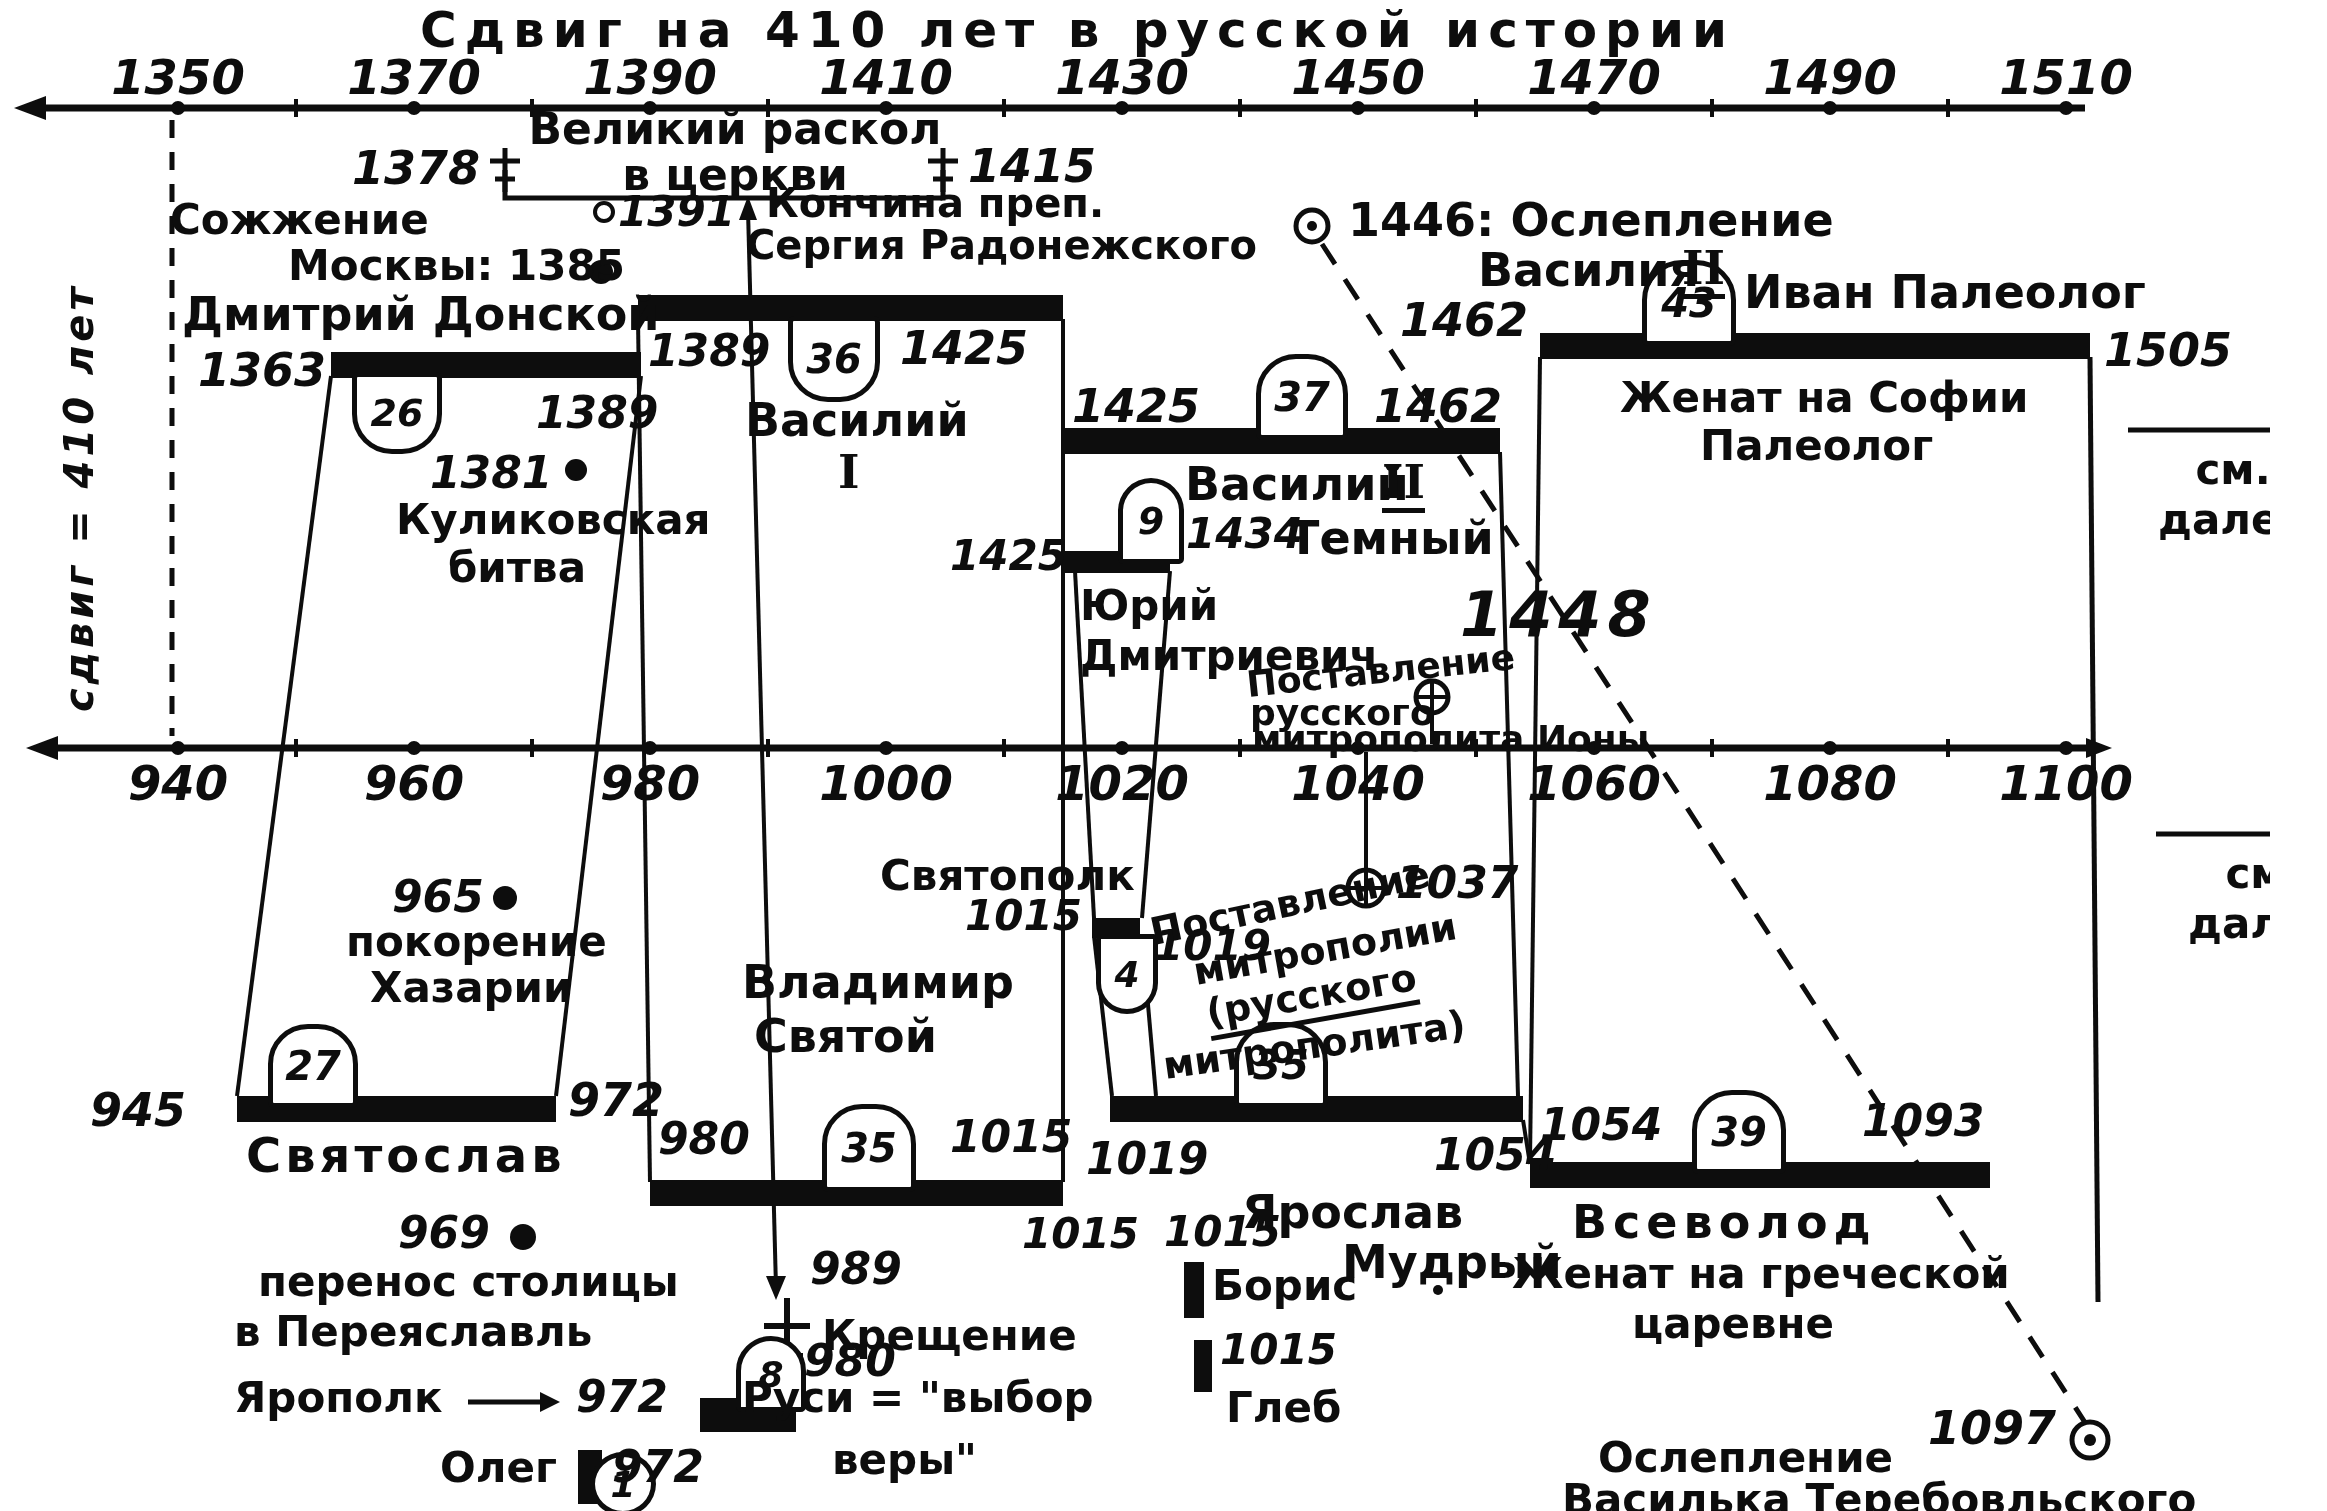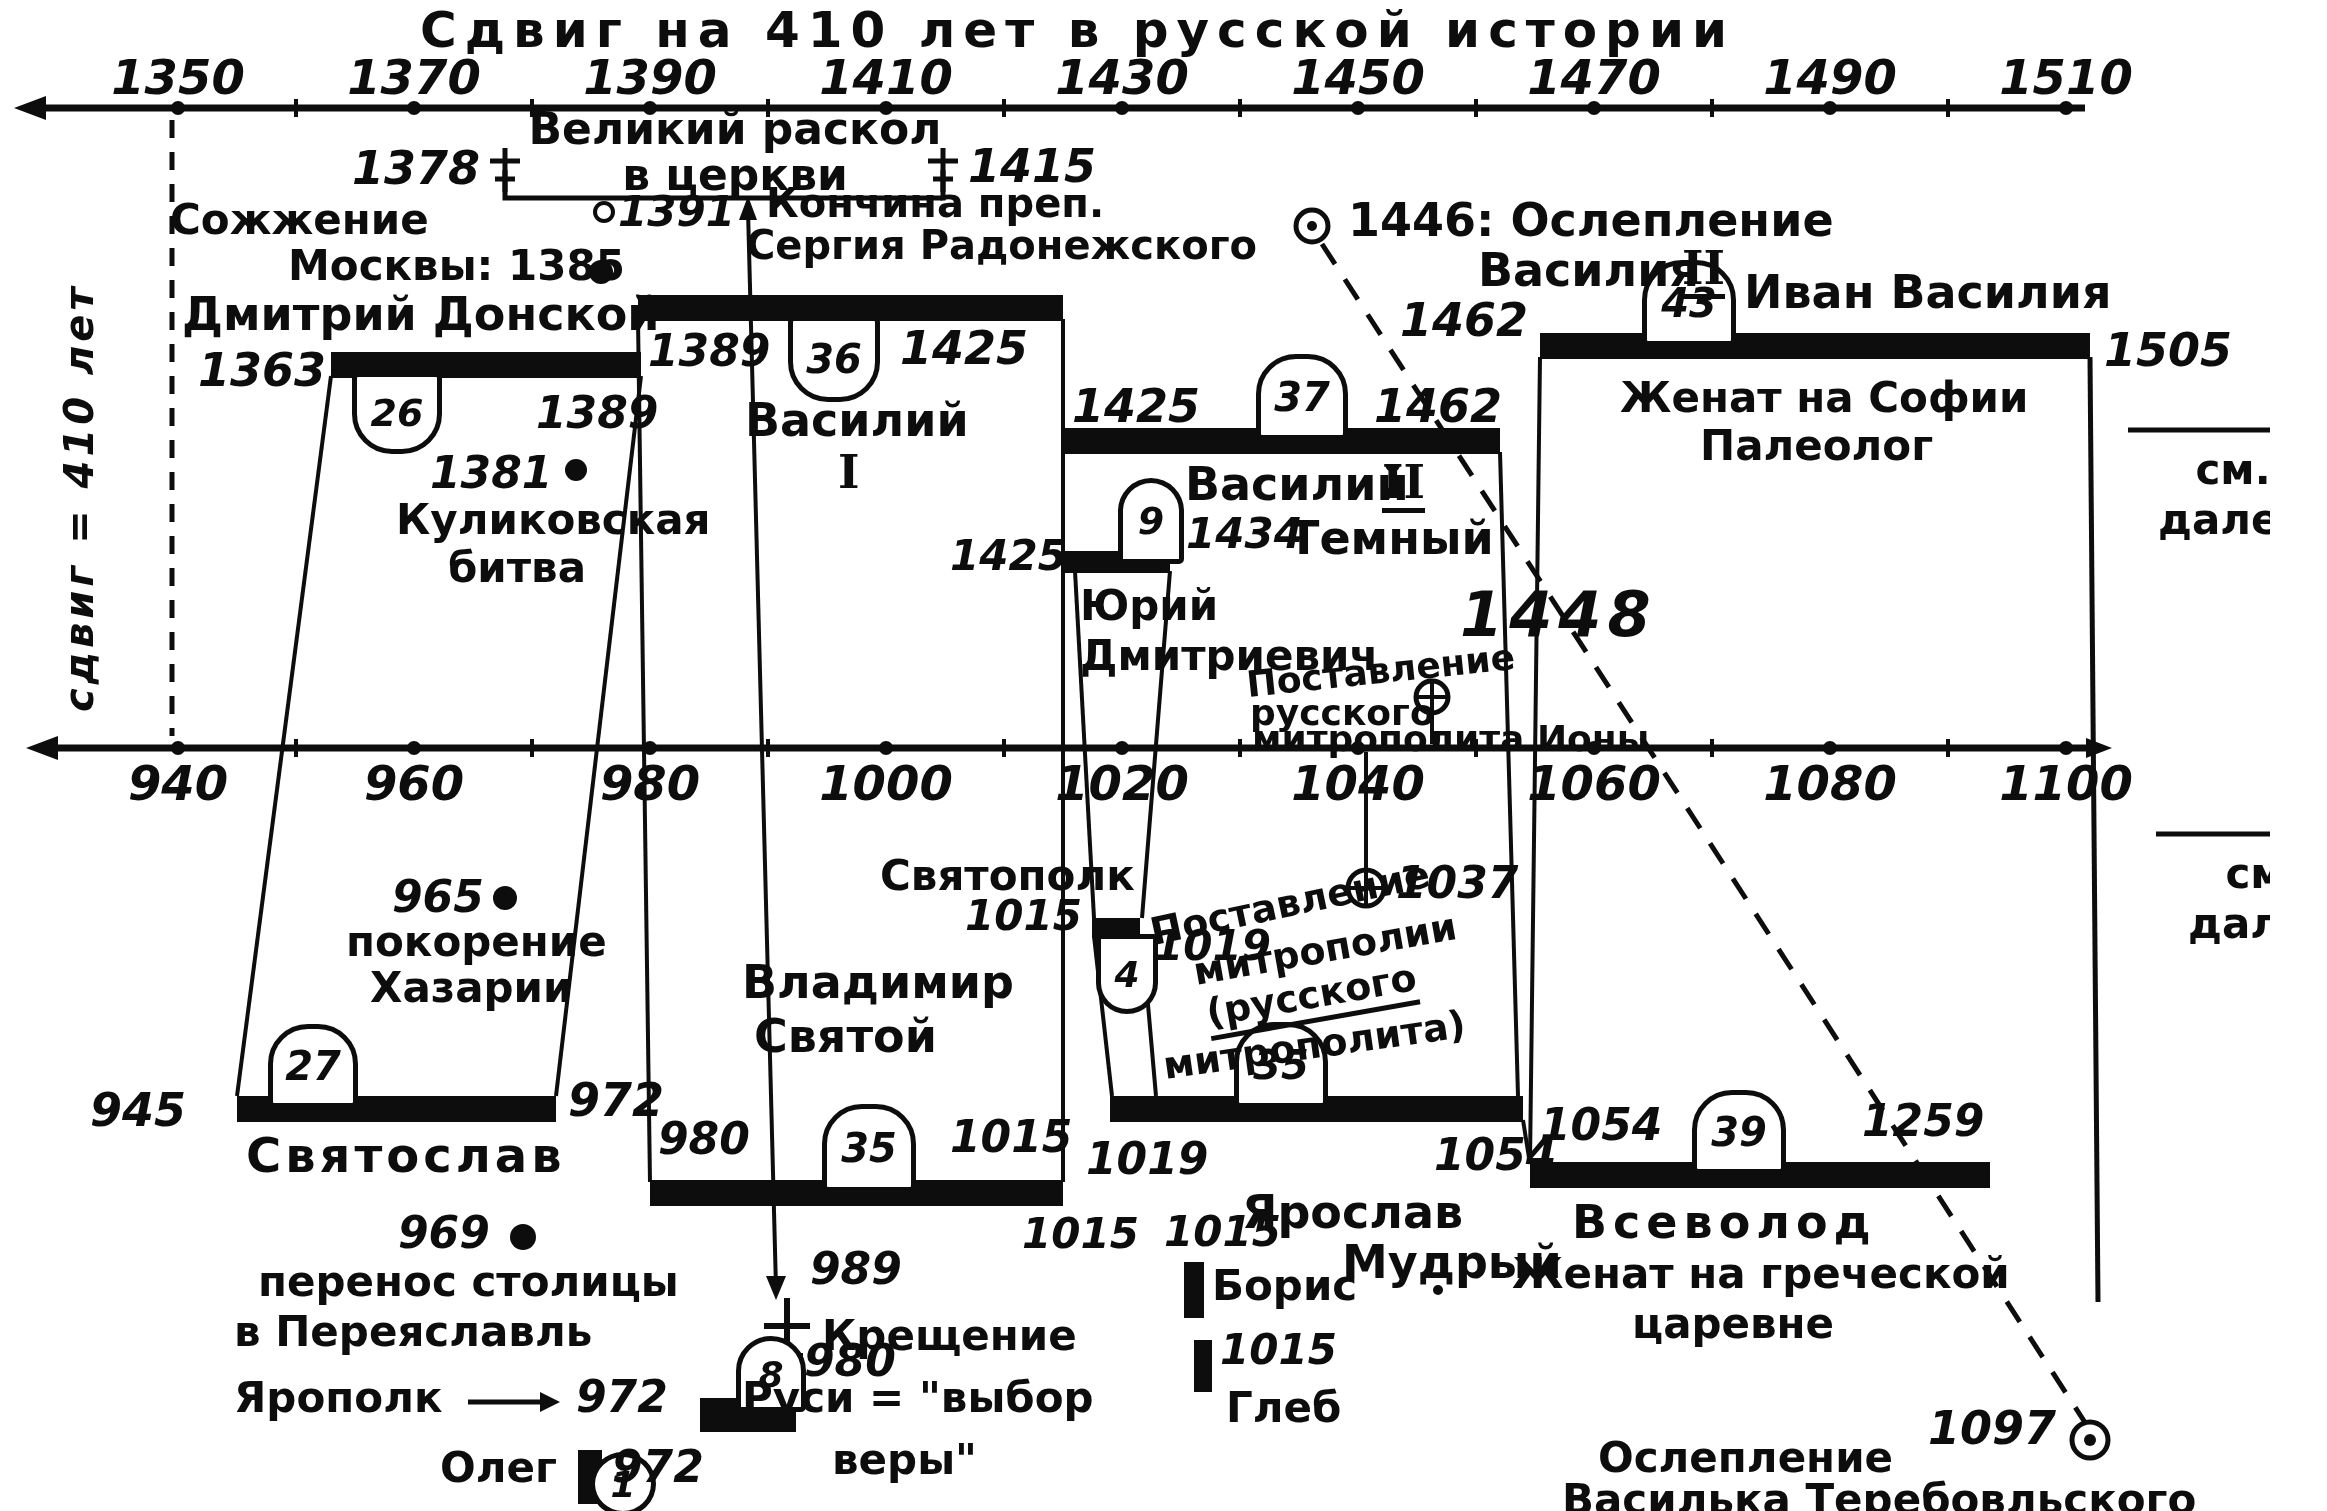--- a/index.html
+++ b/index.html
@@ -211,21 +211,21 @@
 
 <div class="t" style="left:1348px;top:196px;font-size:46px;">1446: Ослепление</div>
 <div class="t" style="left:1478px;top:246px;font-size:46px;">Василия</div>
 <div class="t serif u" style="left:1682px;top:244px;font-size:46px;">II</div>
 
 <div class="t" style="left:1246px;top:652px;font-size:36px;transform:rotate(-6deg);">Поставление</div>
 <div class="t n" style="left:1460px;top:582px;font-size:62px;letter-spacing:6px;">1448</div>
 <div class="t" style="left:1250px;top:694px;font-size:36px;">русского</div>
 <div class="t" style="left:1252px;top:720px;font-size:36px;">митрополита Ионы</div>
 
-<div class="t" style="left:1744px;top:268px;font-size:46px;">Иван Василия</div>
+<div class="t" style="left:1744px;top:268px;font-size:46px;">Иван Палеолог</div>
 <div class="t n" style="left:2104px;top:326px;font-size:46px;">1505</div>
 <div class="t" style="left:1620px;top:376px;font-size:42px;">Женат на Софии</div>
 <div class="t" style="left:1700px;top:424px;font-size:42px;">Палеолог</div>
 
 <div class="t ctr" style="left:2158px;top:448px;width:150px;font-size:42px;">см.</div>
 <div class="t ctr" style="left:2138px;top:498px;width:190px;font-size:42px;">далее</div>
 
 <div class="t n" style="left:90px;top:1086px;font-size:46px;">945</div>
 <div class="t n" style="left:568px;top:1076px;font-size:46px;">972</div>
 <div class="t" style="left:246px;top:1130px;font-size:48px;letter-spacing:4px;">Святослав</div>
@@ -249,21 +249,21 @@
 <div class="t" style="left:1242px;top:1188px;font-size:46px;">Ярослав</div>
 <div class="t" style="left:1302px;top:1238px;font-size:46px;margin-left:40px;">Мудрый</div>
 
 <div class="t n" style="left:1396px;top:860px;font-size:44px;">1037</div>
 <div class="t" style="left:1148px;top:884px;font-size:38px;transform:rotate(-12deg);">Поставление</div>
 <div class="t" style="left:1192px;top:930px;font-size:38px;transform:rotate(-10deg);">митрополии</div>
 <div class="t u" style="left:1206px;top:976px;font-size:38px;transform:rotate(-10deg);">(русского</div>
 <div class="t" style="left:1162px;top:1026px;font-size:38px;transform:rotate(-8deg);">митрополита)</div>
 
 <div class="t n" style="left:1540px;top:1102px;font-size:44px;">1054</div>
-<div class="t n" style="left:1862px;top:1098px;font-size:44px;">1259</div>
+<div class="t n" style="left:1862px;top:1098px;font-size:44px;">1093</div>
 <div class="t" style="left:1572px;top:1198px;font-size:46px;letter-spacing:6px;">Всеволод</div>
 <div class="t" style="left:1512px;top:1252px;font-size:42px;">Женат на греческой</div>
 <div class="t" style="left:1632px;top:1302px;font-size:42px;">царевне</div>
 
 <div class="t n" style="left:398px;top:1210px;font-size:44px;">969</div>
 <div class="t" style="left:258px;top:1260px;font-size:42px;">перенос столицы</div>
 <div class="t" style="left:234px;top:1310px;font-size:42px;">в Переяславль</div>
 
 <div class="t" style="left:234px;top:1376px;font-size:42px;text-align:center;">Ярополк</div>
 <div class="t n" style="left:576px;top:1374px;font-size:44px;">972</div>

